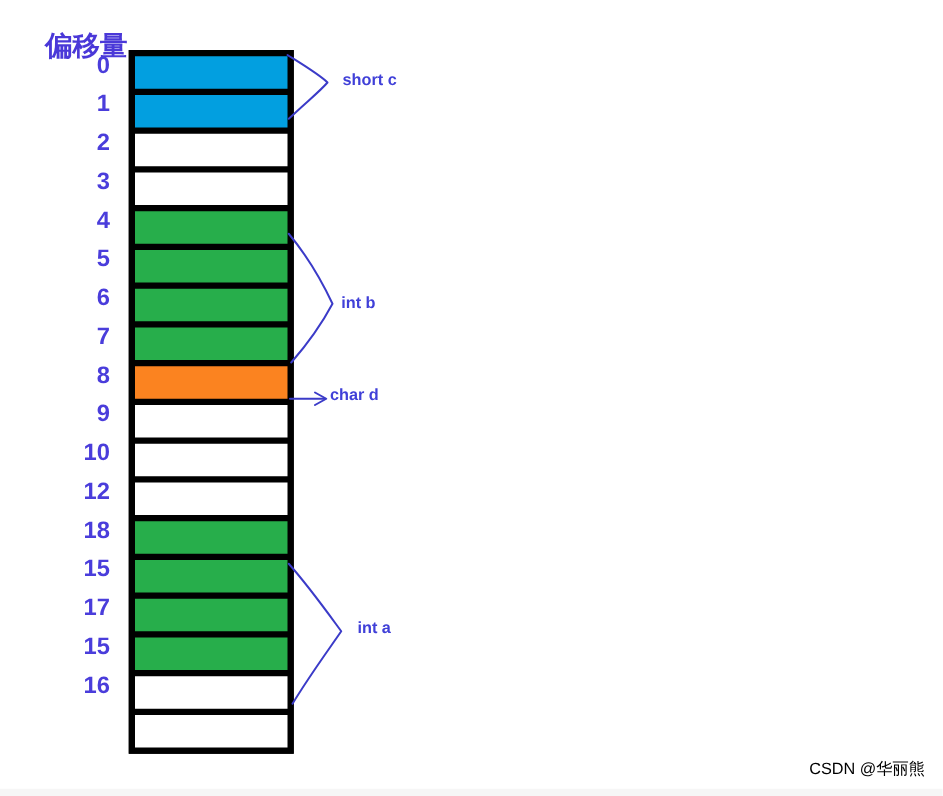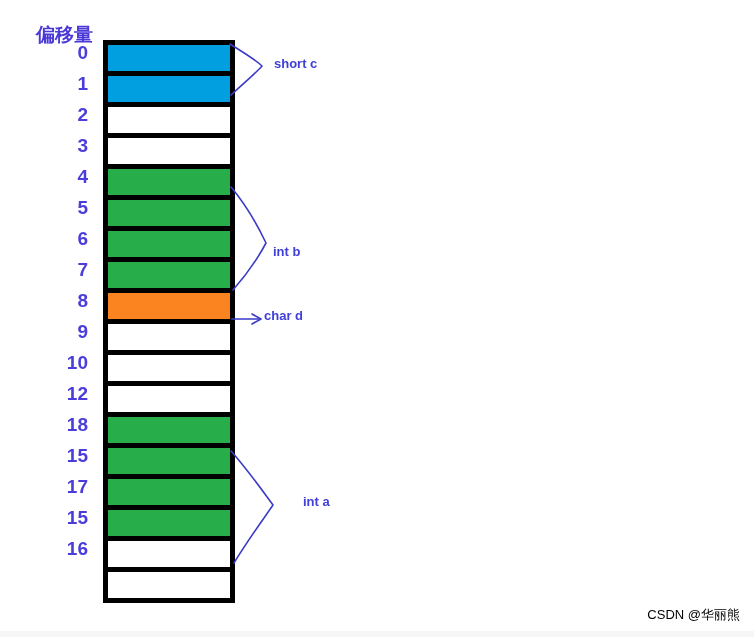--- a/index.html
+++ b/index.html
@@ -18,21 +18,21 @@
   #diagram-root {
     position: absolute;
     inset: 0;
   }
 
   
   .offset-title {
     position: absolute;
     left: 36px;
     top: 22px;
-    font-size: 19px;
+    font-size: 22px;
     font-weight: 700;
     color: #4a38d8;
     letter-spacing: 0px;
     white-space: nowrap;
   }
 
   
   .memory-table {
     position: absolute;
     left: 103px;
@@ -88,23 +88,23 @@
     pointer-events: none;
   }
   .anno-label {
     position: absolute;
     font-size: 13px;
     font-weight: 700;
     color: #4040d8;
     white-space: nowrap;
   }
   .anno-short-c { left: 274px; top: 56px; }
-  .anno-int-b   { left: 273px; top: 244px; }
+  .anno-int-b   { left: 273px; top: 234px; }
   .anno-char-d  { left: 264px; top: 308px; }
-  .anno-int-a   { left: 303px; top: 494px; text-align: right; }
+  .anno-int-a   { left: 286px; top: 494px; text-align: right; }
 
   
   .watermark {
     position: absolute;
     right: 14px;
     bottom: 13px;
     font-size: 13px;
     color: #000000;
     white-space: nowrap;
   }

